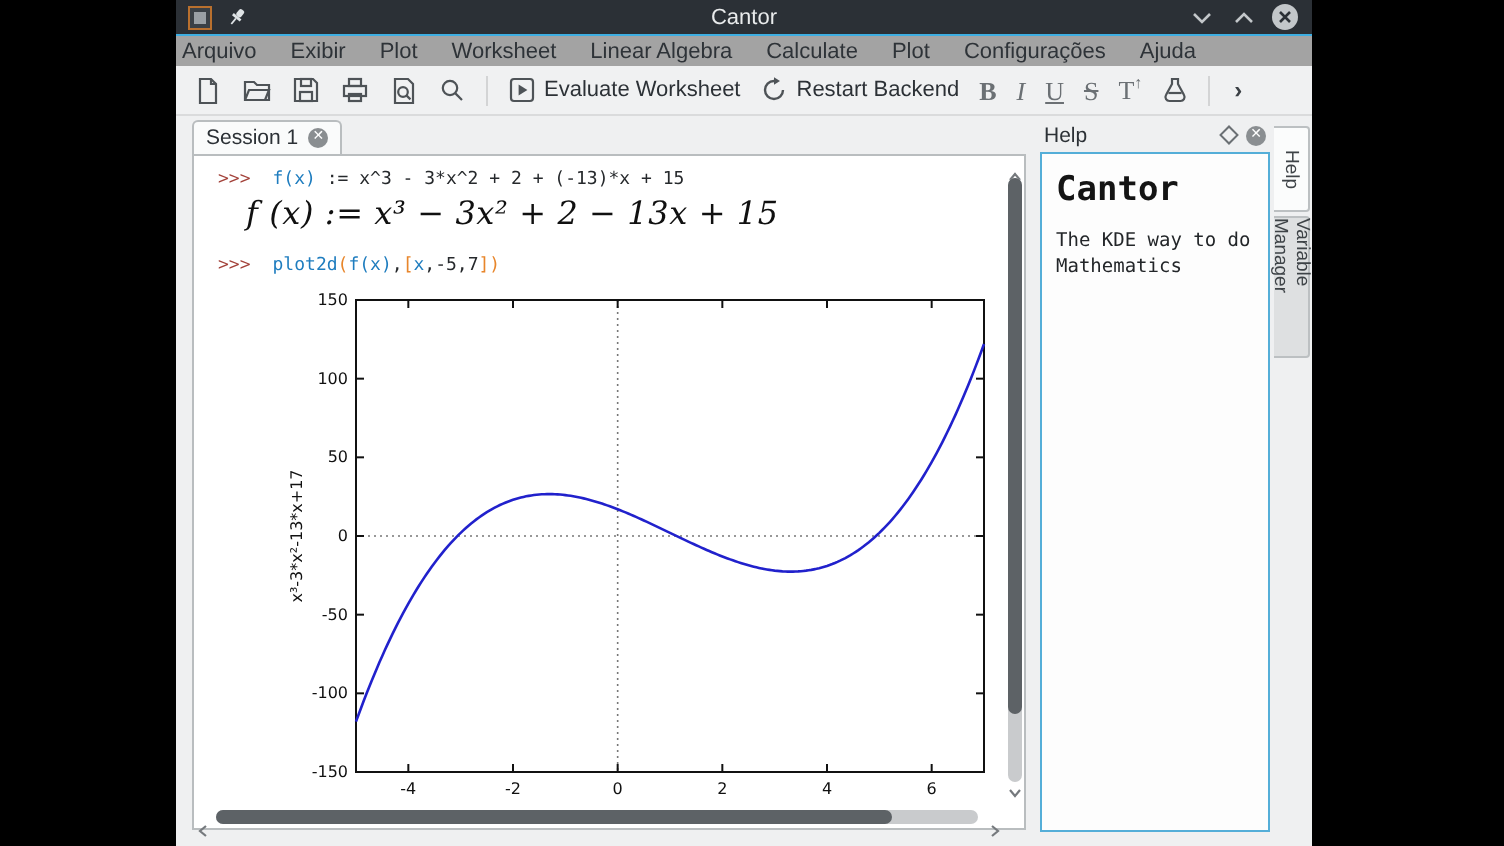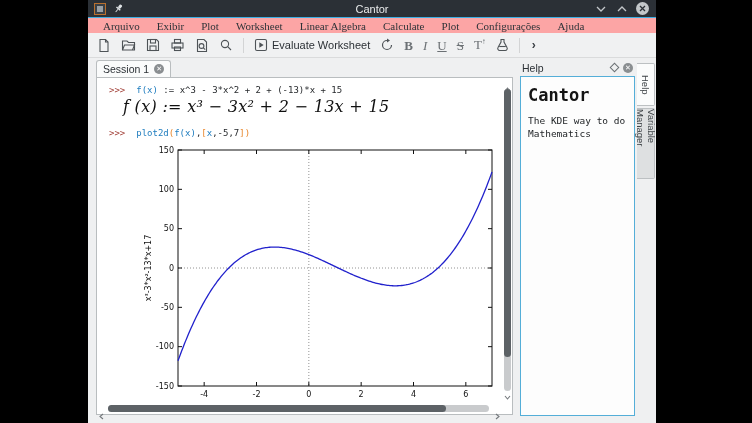--- a/index.html
+++ b/index.html
@@ -12,22 +12,22 @@
               display:flex; align-items:center; color:#dfe3e6; }
   .tb-left { display:flex; align-items:center; gap:6px; padding-left:6px; z-index:2; }
   .app-icon { width:12px; height:12px; border:1px solid #b9702e; background:#3a4046; display:flex; align-items:center; justify-content:center; }
   .app-icon i { display:block; width:6px; height:6px; background:#9aa0a5; }
   .tb-title { position:absolute; left:0; right:0; text-align:center; font-size:11px; color:#e9ebec; }
   .tb-right { margin-left:auto; display:flex; align-items:center; gap:8px; padding-right:7px; z-index:2; }
   .tb-btn { display:flex; align-items:center; justify-content:center; width:13px; height:13px; cursor:pointer; }
   .close-circle { width:13px; height:13px; border-radius:50%; background:#c3c7ca; display:flex; align-items:center; justify-content:center; }
 
   
-  .menubar { height:15px; background:#fca5a5; display:flex; align-items:center; gap:17px; padding-left:15px;
-             font-size:11px; color:#2e3338;font-family:Liberation Serif, serif; }
+  .menubar { height:15px; background:#a3a3a3; display:flex; align-items:center; gap:17px; padding-left:3px;
+             font-size:11px; color:#2e3338; }
   .menubar span { cursor:default; }
 
   
   .toolbar { height:25px; background:#f0f1f2; border-bottom:1px solid #dadbdc; display:flex; align-items:center;
              gap:10px; padding-left:9px; font-size:11px; color:#2c3136; }
   .tool-ico { display:flex; align-items:center; }
   .tool-btn { display:flex; align-items:center; gap:4px; }
   .tool-sep { width:1px; height:15px; background:#d3d4d5; }
   .fmt { font-family:"Liberation Serif", serif; font-size:13px; color:#6b7074; line-height:1; }
   .fmt.b { font-weight:bold; }
@@ -186,20 +186,21 @@
             <rect x="1.5" y="1.5" width="11" height="11" rx="1.5" fill="none" stroke="#4e5357" stroke-width="1.1"></rect>
             <polygon points="5.3,4.3 9.7,7 5.3,9.7" fill="#4e5357"></polygon>
           </svg>
         <span>Evaluate Worksheet</span>
       </span>
       <span class="tool-btn">
         <svg width="14" height="14" viewBox="0 0 14 14">
             <path d="M11.5 7 A4.5 4.5 0 1 1 7 2.5" fill="none" stroke="#4e5357" stroke-width="1.2"></path>
             <polygon points="7,0.6 10,2.5 7,4.4" fill="#4e5357"></polygon>
           </svg>
+        <span>Restart Backend</span>
       </span>
       <span class="fmt b">B</span>
       <span class="fmt i">I</span>
       <span class="fmt u">U</span>
       <span class="fmt s">S</span>
       <span class="fmt"><span>T</span><sup>↑</sup></span>
       <span class="tool-ico">
         <svg class="ico" width="13" height="14" viewBox="0 0 13 14">
             <path d="M5 1.5 H8 L8 4 L11 9.5 A2 2 0 0 1 9.2 12.5 H3.8 A2 2 0 0 1 2 9.5 L5 4 Z"></path>
             <path d="M3.2 8.5 H9.8"></path>

